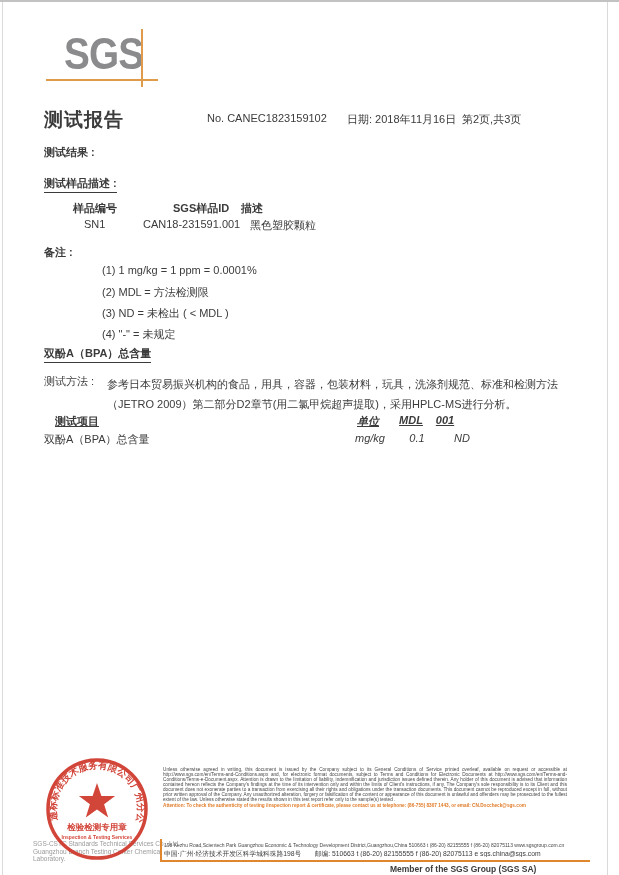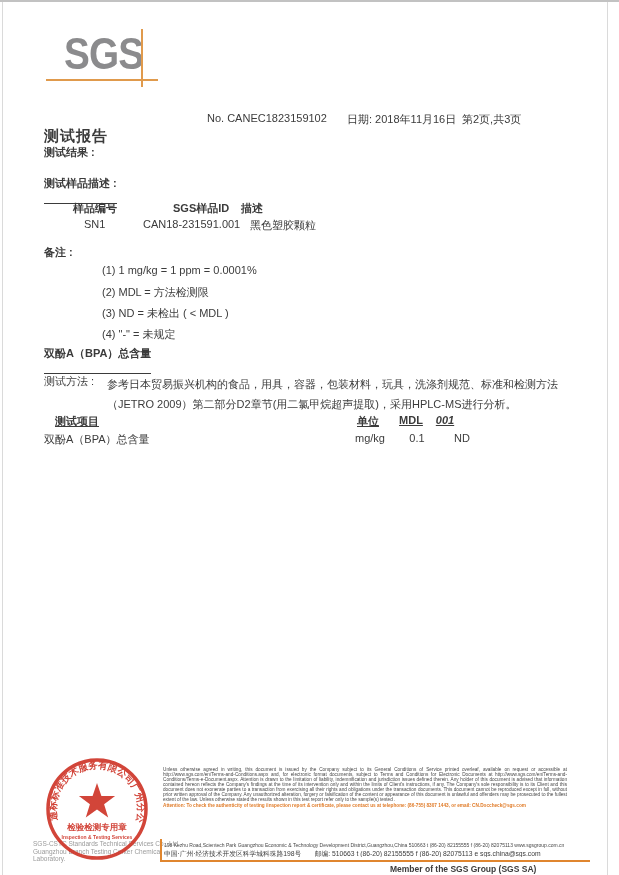--- a/index.html
+++ b/index.html
@@ -7,24 +7,24 @@
   body { font-family:"Liberation Sans","DejaVu Sans",sans-serif; color:#3b3b3b; }
   .page { position:relative; width:619px; height:875px; background:#fff; overflow:hidden; }
   .abs { position:absolute; }
   .edge { background:#c2c2c2; }
   .t11 { font-size:11px; }
   .bold { font-weight:bold; }
   .orange-line { background:#e09a4c; }
   .accent { background:#e0862f; }
   .logo-text { font-size:44px; font-weight:bold; color:#8b8b8d; letter-spacing:-1px;
                transform:scaleX(.88); transform-origin:0 0; line-height:1; }
-  .title { font-size:15px; font-weight:bold; letter-spacing:1px;margin-top:20px; }
-  .ul-border { border-bottom:1px solid #3b3b3b; padding-bottom:12px;text-align:right; }
+  .title { font-size:19px; font-weight:bold; letter-spacing:1px; }
+  .ul-border { border-bottom:1px solid #3b3b3b; padding-bottom:1px;text-align:right; }
   .ul { text-decoration:underline;text-align:center; }
-  .cell-c { text-align:center; }
+  .cell-c { text-align:center;font-style:italic; }
   .method-text { width:480px; line-height:20px; font-size:11px; }
   .scale-half { transform:scale(.5); transform-origin:0 0; }
   .legal-wrap { width:404px; height:100px; overflow:visible; }
   .legal-inner { width:808px; font-size:9.4px; line-height:9.8px; color:#474747; text-align:justify; }
   .attention { margin-top:3px; color:#e07b28; font-weight:bold; }
   .addr-en { width:890px; font-size:10px; color:#474747; white-space:nowrap; }
   .addr-cn { width:890px; font-size:13.5px; color:#3b3b3b; white-space:nowrap; }
   .company { width:320px; font-size:13px; line-height:15px; color:#9b9b9b; }
   .member { font-size:8.5px; font-weight:bold; color:#3b3b3b; text-align:left; width:200px; }
   .stamp { opacity:.93; }

